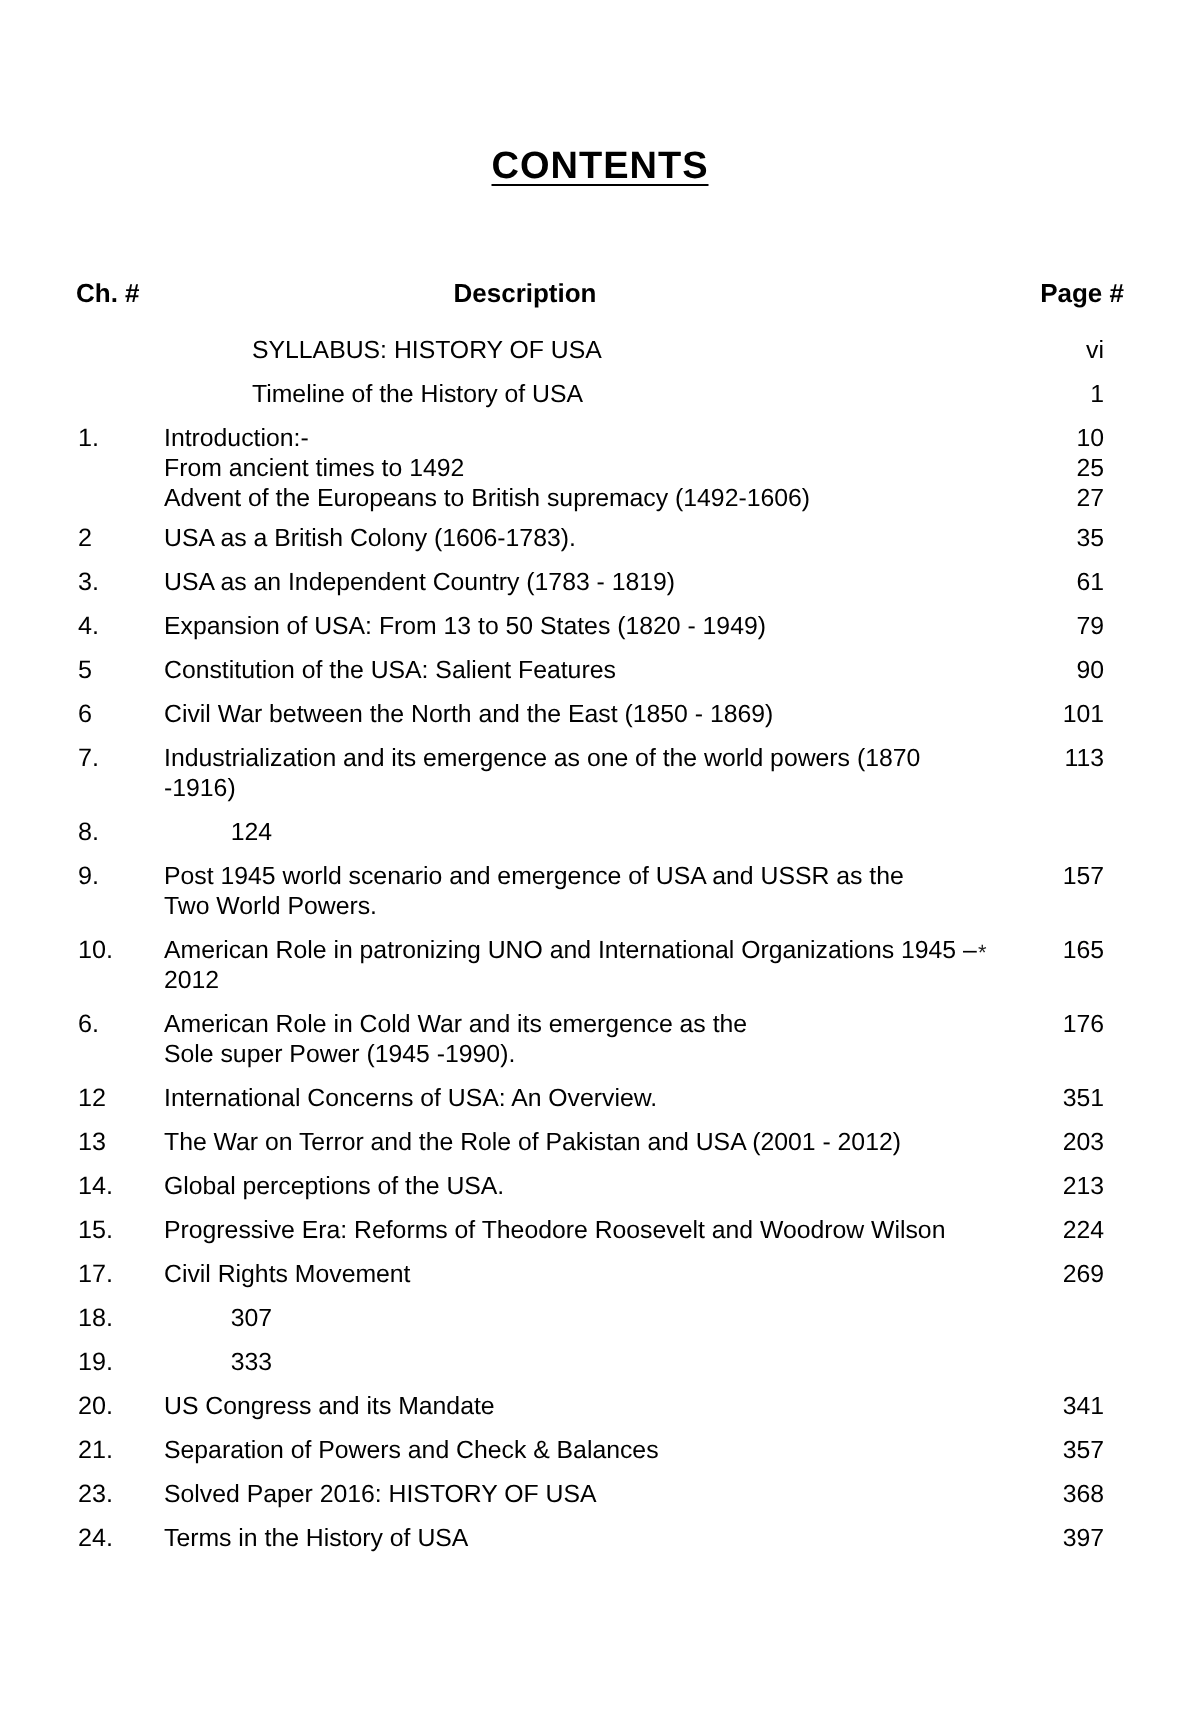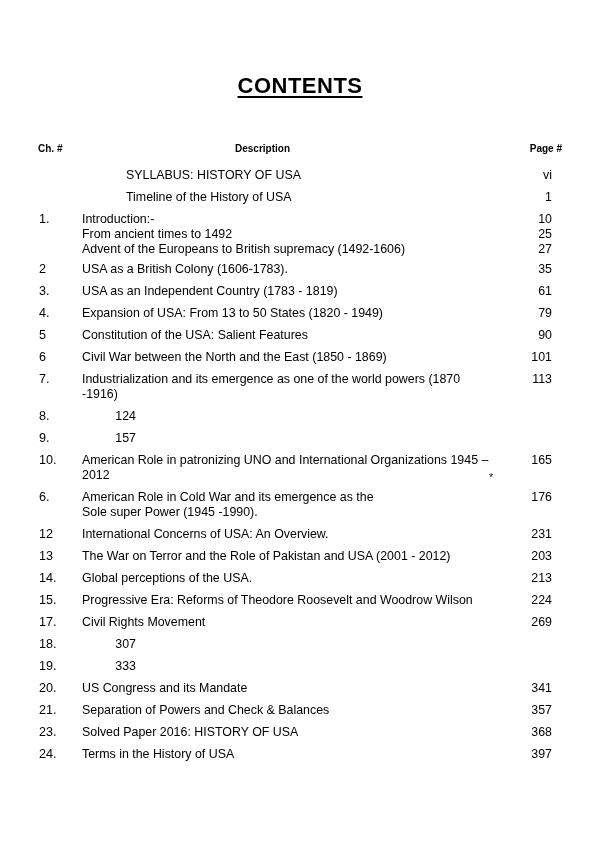--- a/index.html
+++ b/index.html
@@ -17,34 +17,34 @@
   }
   .page {
     position: relative;
     width: 600px;
     height: 859px;
     box-sizing: border-box;
     padding: 0 30px;
   }
   .doc-title {
     text-align: center;
-    font-size: 22px;
+    font-size: 19px;
     font-weight: bold;
     letter-spacing: 0.5px;
     text-decoration: underline;
     text-underline-offset: 3px;
     margin-top: 73px;
     margin-bottom: 0;
   }
   .col-headers {
     display: flex;
     align-items: center;
     margin-top: 44px;
     font-weight: bold;
-    font-size: 10px;
+    font-size: 13px;
   }
   .hdr-ch {
     width: 52px;
     flex: 0 0 52px;
     text-align: left;
     padding-left: 8px;
     box-sizing: border-box;
   }
   .hdr-desc {
     flex: 1 1 auto;
@@ -180,20 +180,24 @@
       <div class="c-page">113</div>
     </div>
 
     <div class="row">
       <div class="c-num">8.</div>
       <div class="c-page">124</div>
     </div>
 
     <div class="row">
       <div class="c-num">9.</div>
+      <div class="c-desc">
+        <span>Post 1945 world scenario and emergence of USA and USSR as the</span>
+        <span class="sub">Two World Powers.</span>
+      </div>
       <div class="c-page">
         <span></span>
         <span class="sub">157</span>
       </div>
     </div>
 
     <div class="row">
       <div class="c-num">10.</div>
       <div class="c-desc">American Role in patronizing UNO and International Organizations 1945 – 2012</div>
       <div class="c-page">165</div>
@@ -207,21 +211,21 @@
       </div>
       <div class="c-page">
         <span></span>
         <span class="sub">176</span>
       </div>
     </div>
 
     <div class="row">
       <div class="c-num">12</div>
       <div class="c-desc">International Concerns of USA: An Overview.</div>
-      <div class="c-page">231</div>
+      <div class="c-page">351</div>
     </div>
 
     <div class="row">
       <div class="c-num">13</div>
       <div class="c-desc">The War on Terror and the Role of Pakistan and USA (2001 - 2012)</div>
       <div class="c-page">203</div>
     </div>
 
     <div class="row">
       <div class="c-num">14.</div>

